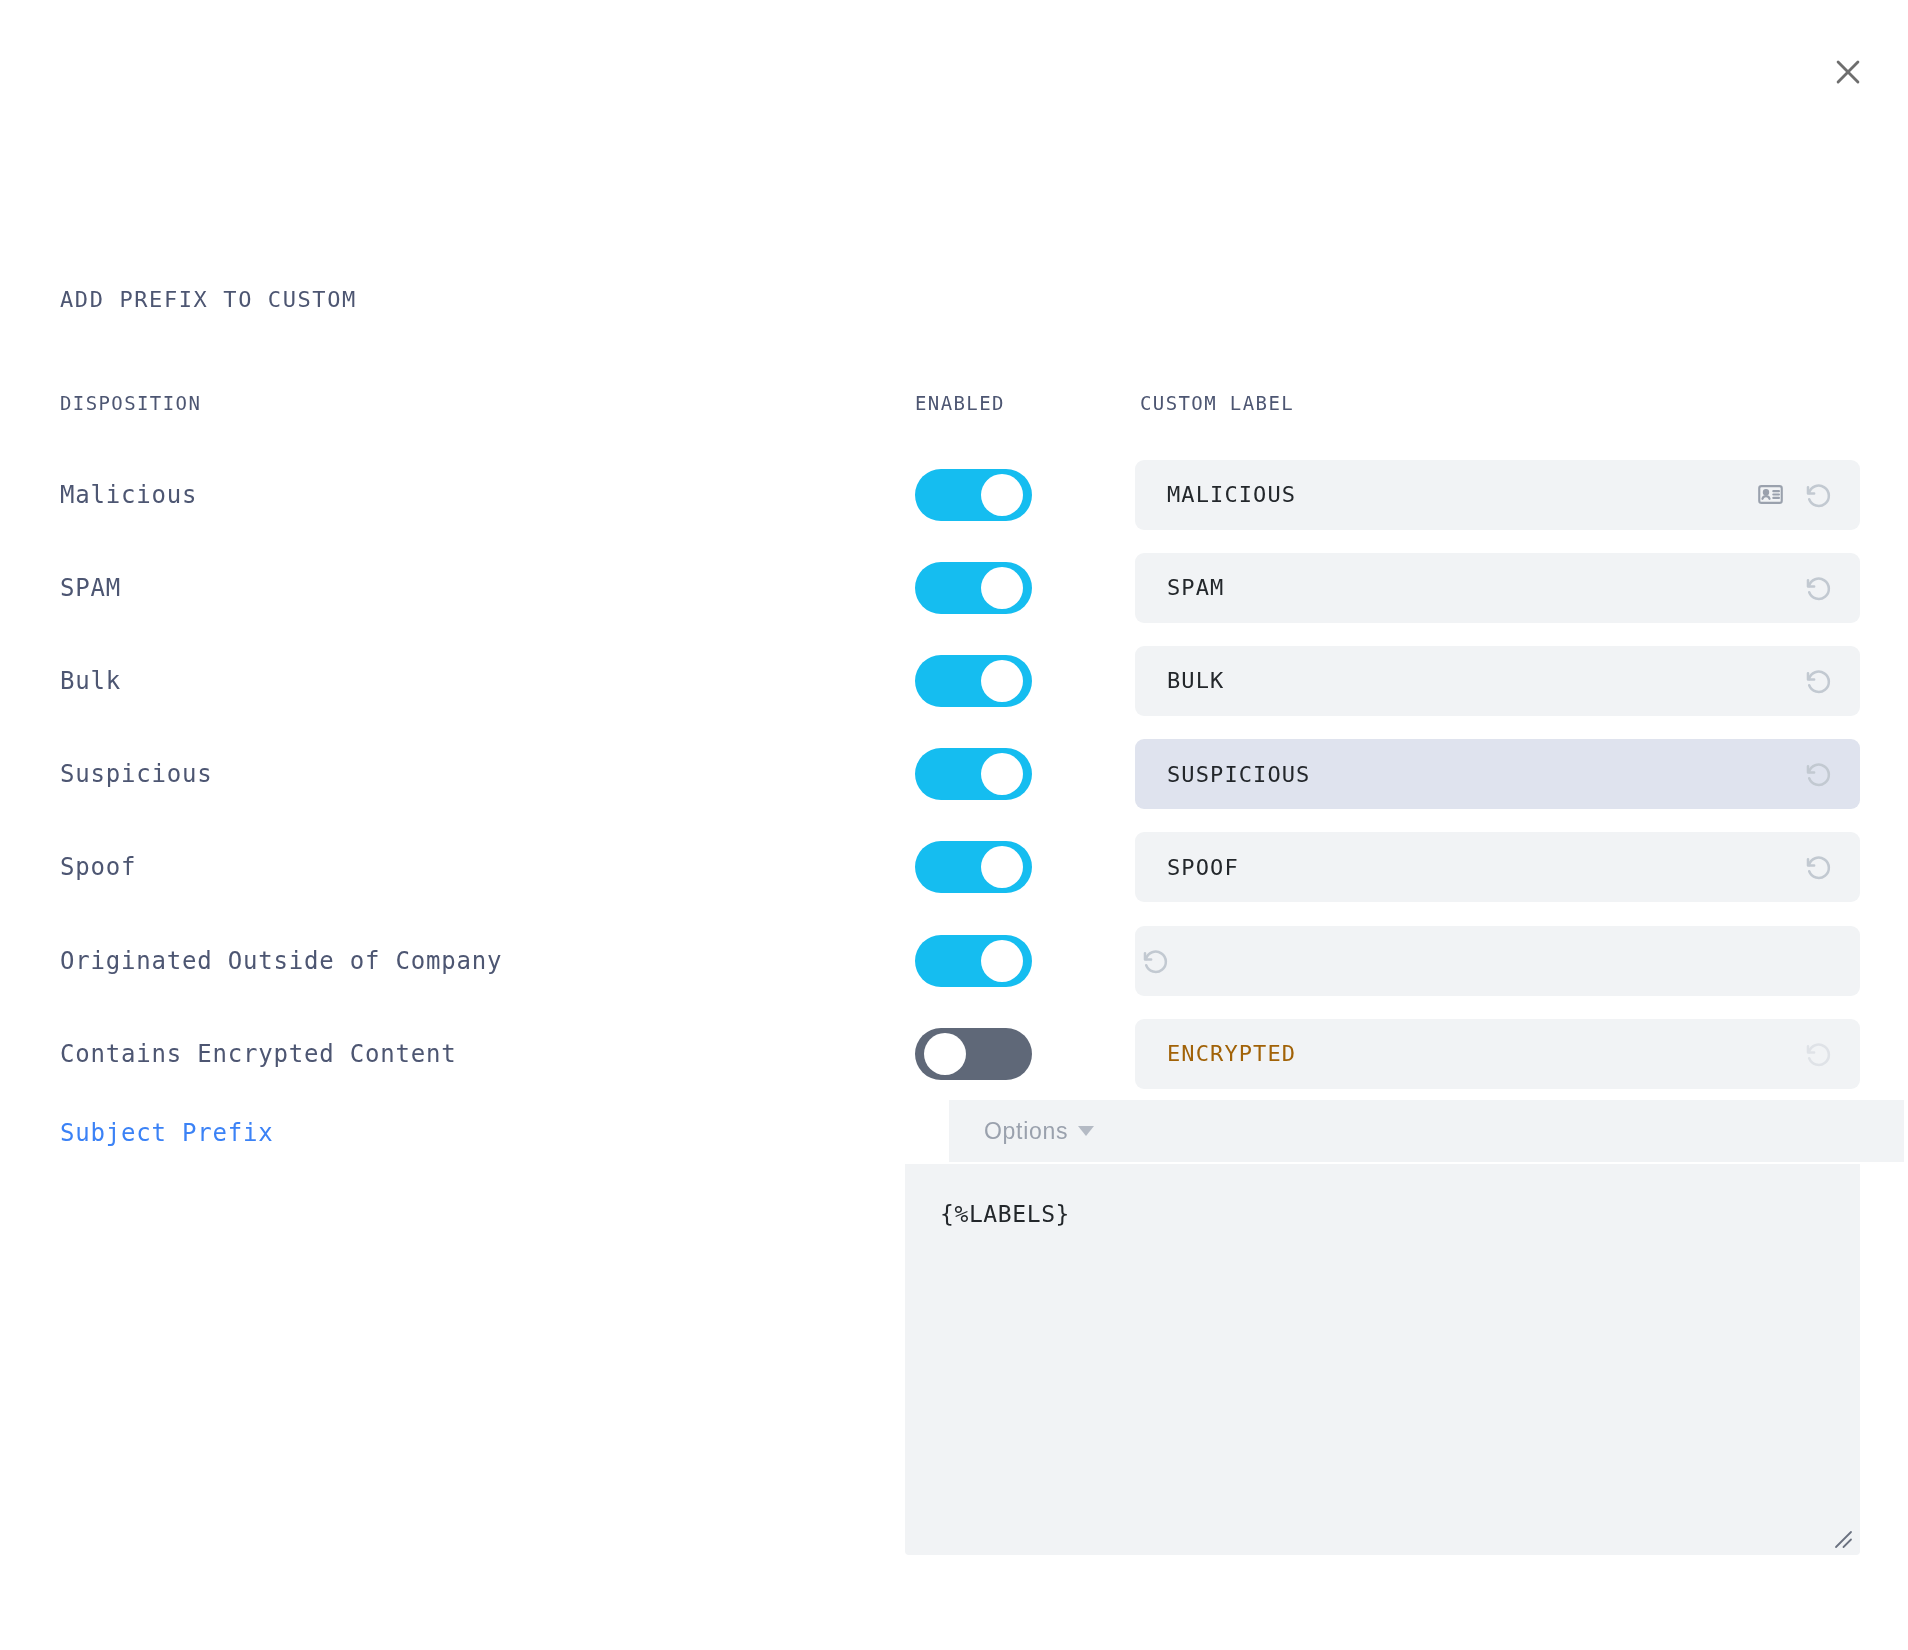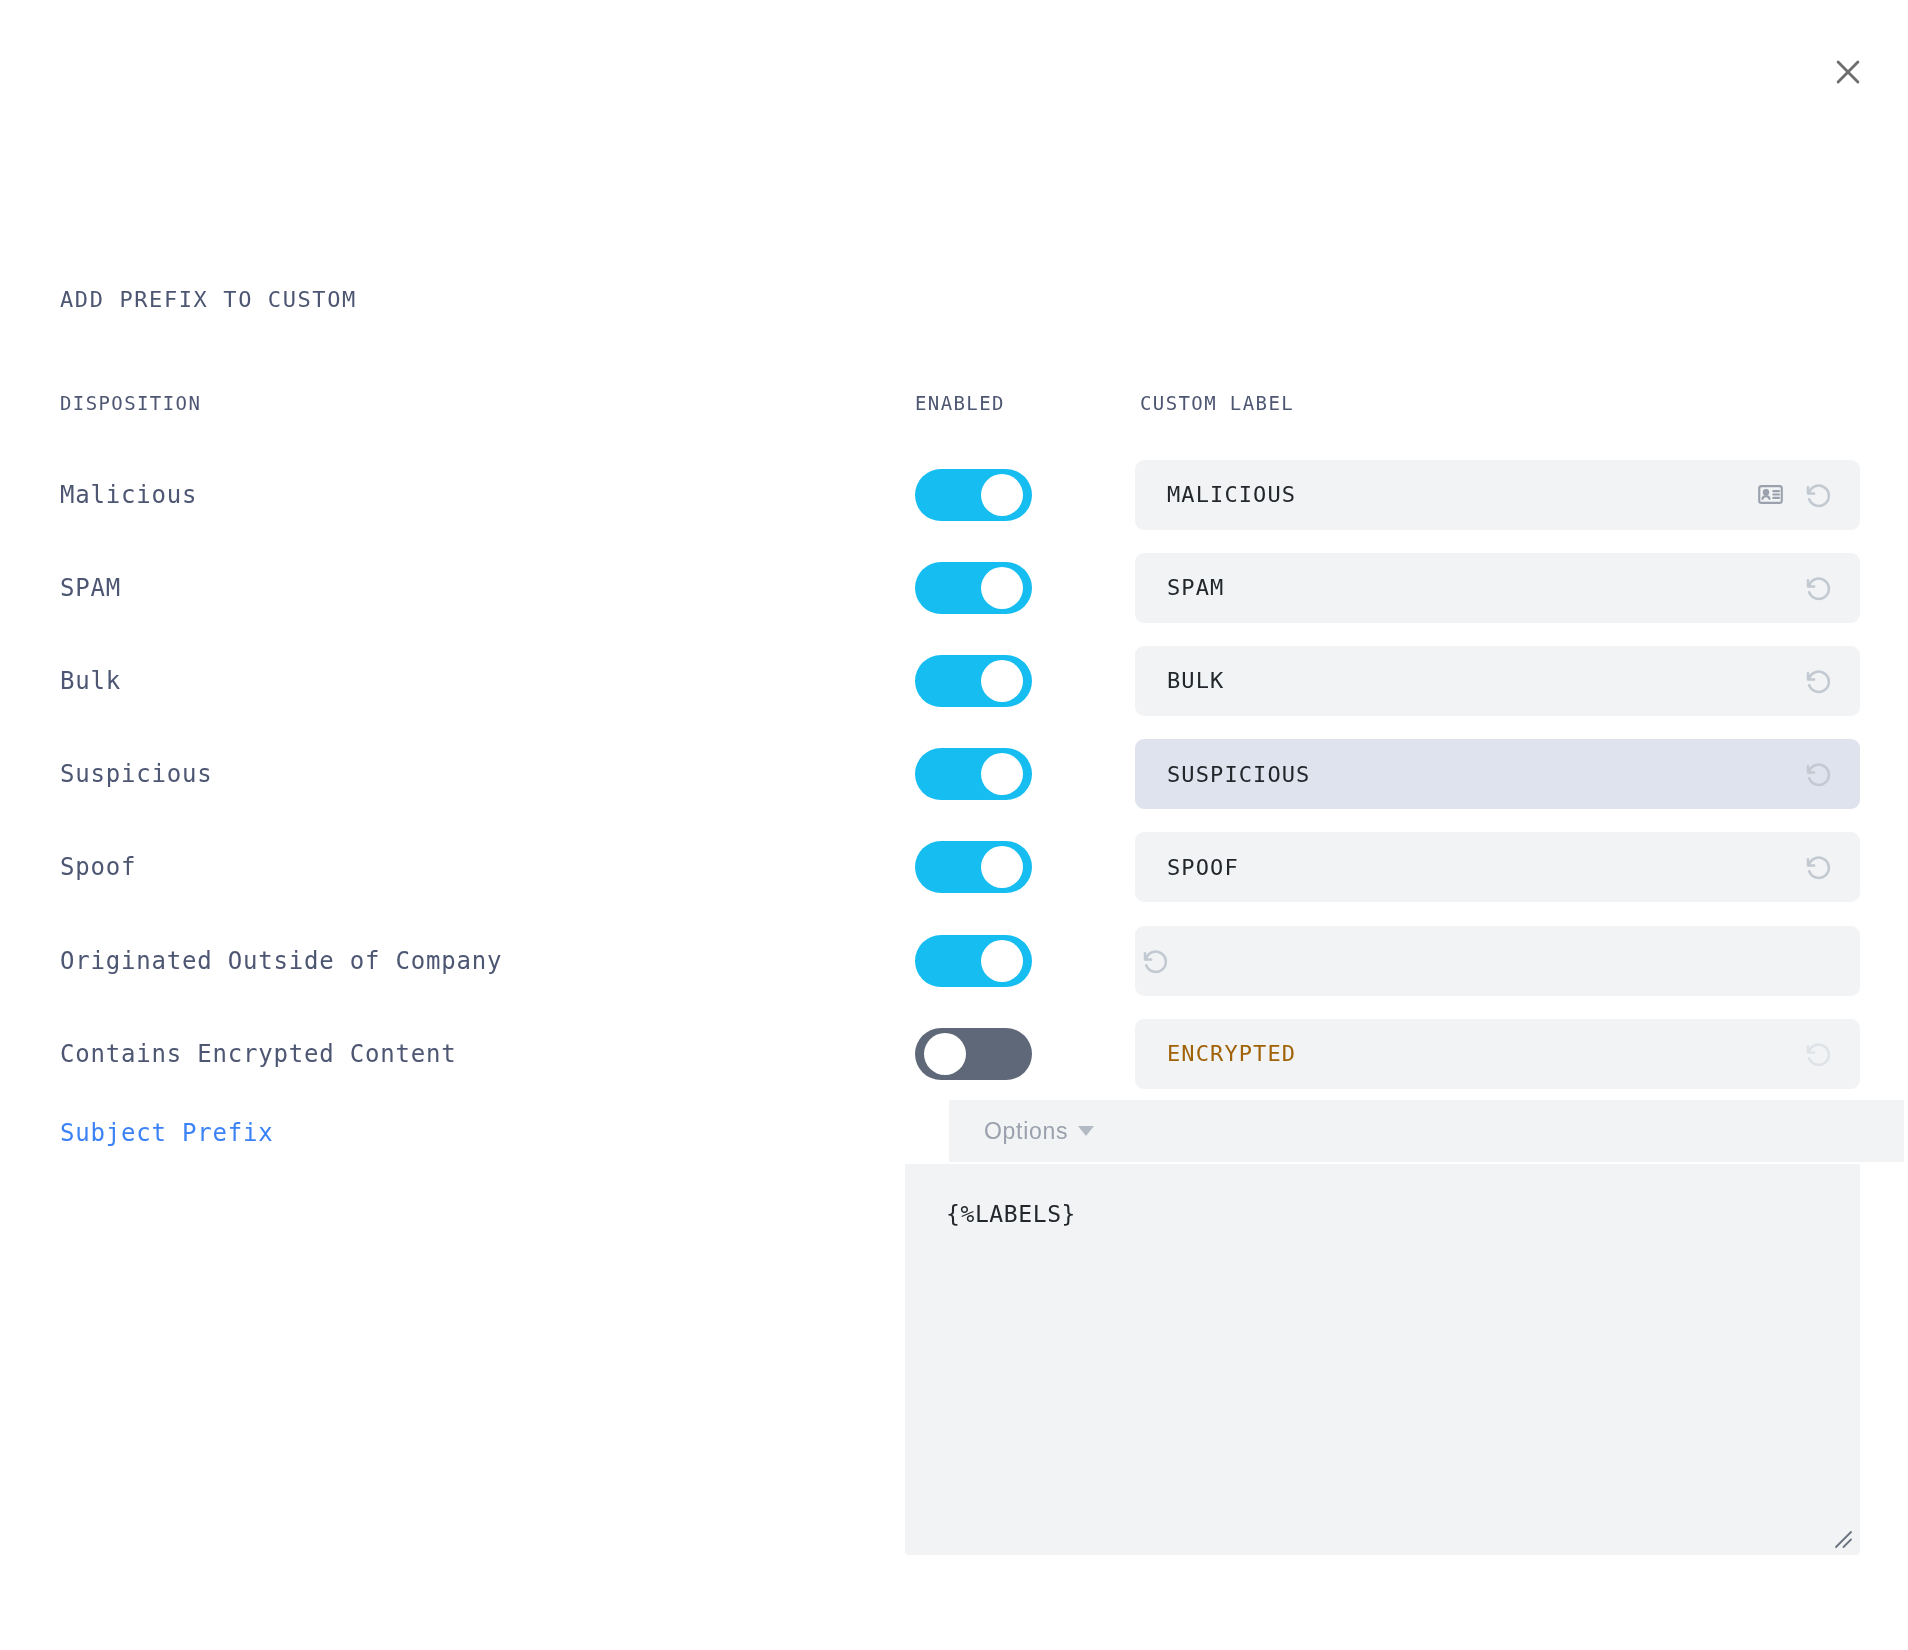--- a/index.html
+++ b/index.html
@@ -226,21 +226,20 @@
     cursor: text;
   }
   .prefix-textarea .ta-text {
     position: absolute;
     left: 35px;
     top: 37px;
     font-size: 23px;
     letter-spacing: 0.6px;
     color: #23272b;
     white-space: pre;
-    margin-left: 6px;
   }
   .resize-handle {
     position: absolute;
     right: 6px;
     bottom: 5px;
     width: 24px;
     height: 24px;
     cursor: nwse-resize;
   }
 </style>

